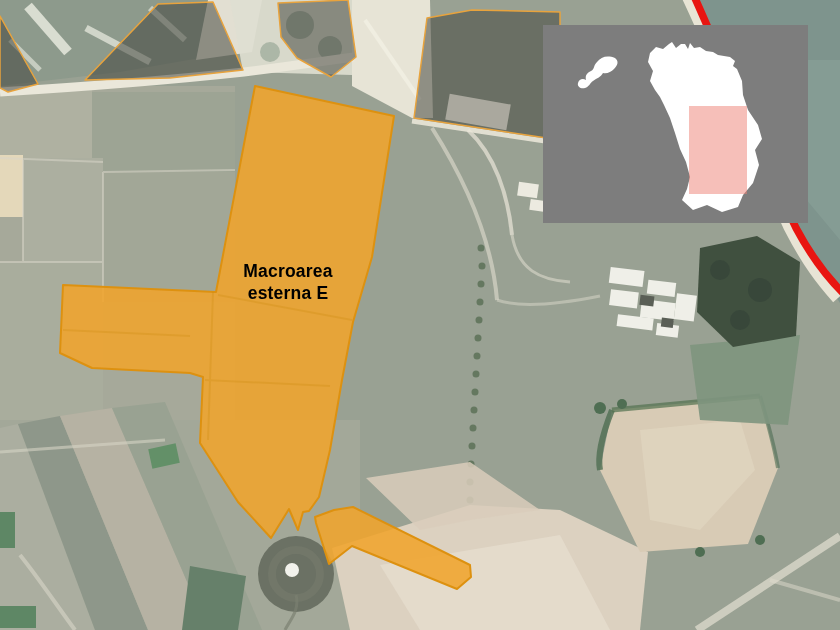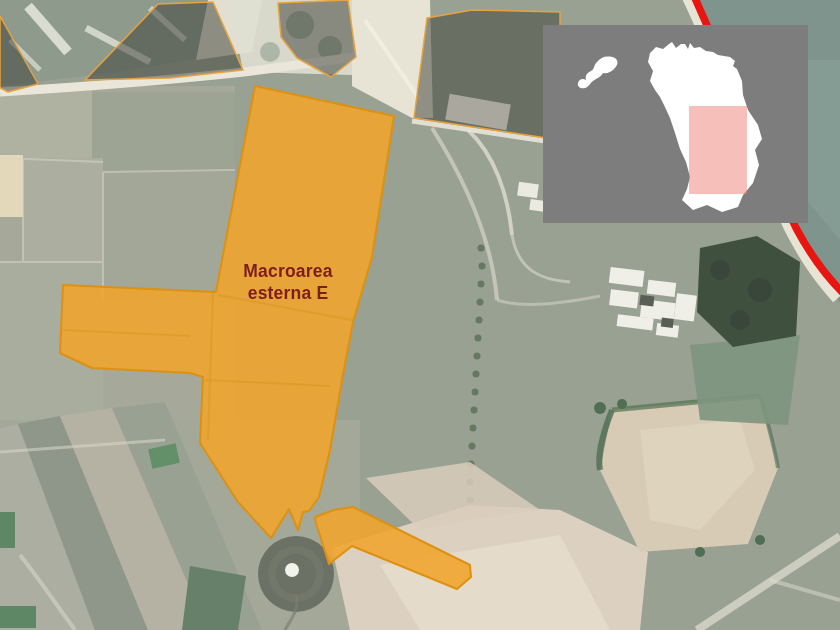--- a/index.html
+++ b/index.html
@@ -11,21 +11,21 @@
     font-family:"Liberation Sans", sans-serif;
   }
   .stage svg{position:absolute;left:0;top:0;}
   .zone-label{
     position:absolute;
     left:228px;top:261px;width:120px;
     text-align:center;
     font-size:17.5px;
     line-height:21.5px;
     font-weight:600;
-    color:#7f1d1d;
+    color:#000000;
     letter-spacing:.2px;
     pointer-events:none;
   }
 </style>
 </head>
 <body>
 
 <div class="stage">
 
 <svg width="840" height="630" viewBox="0 0 840 630">

